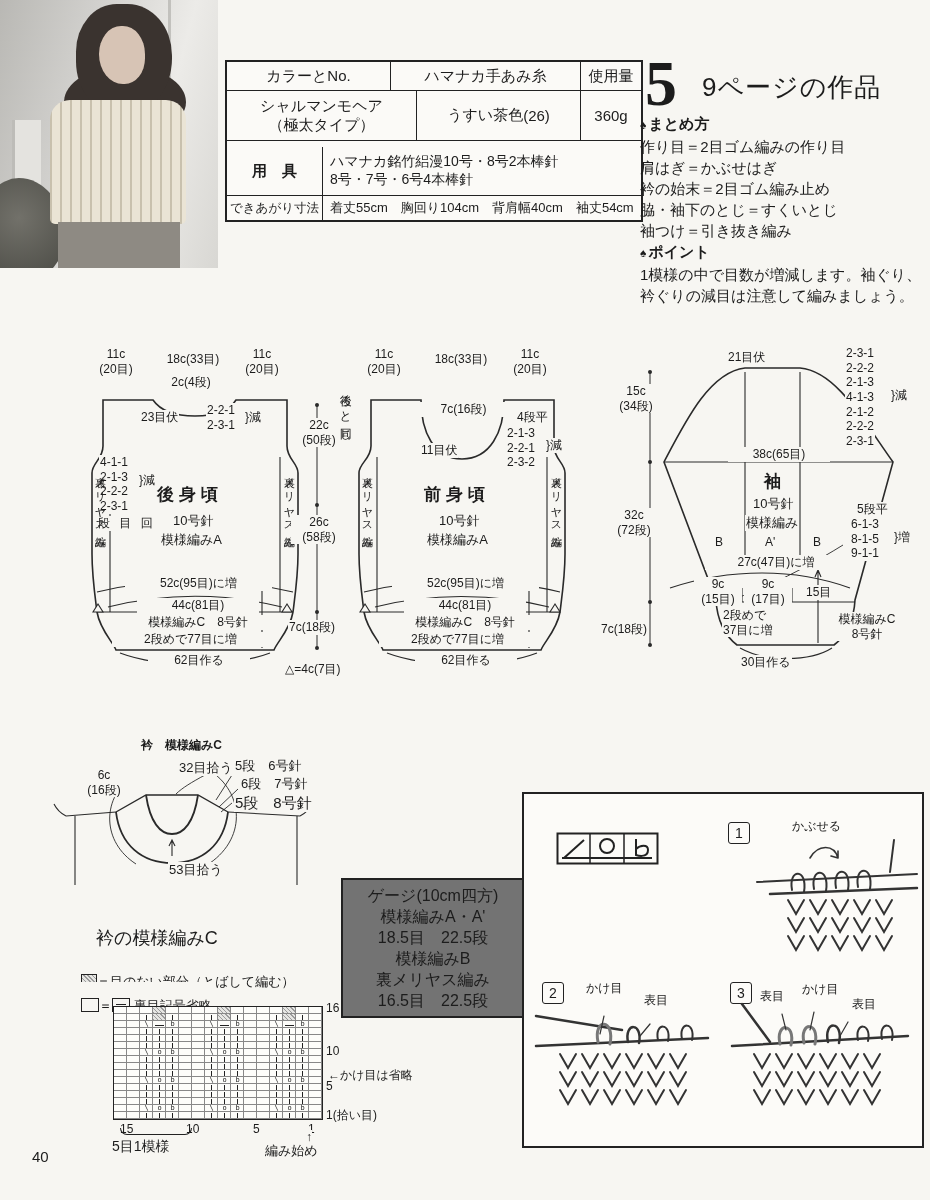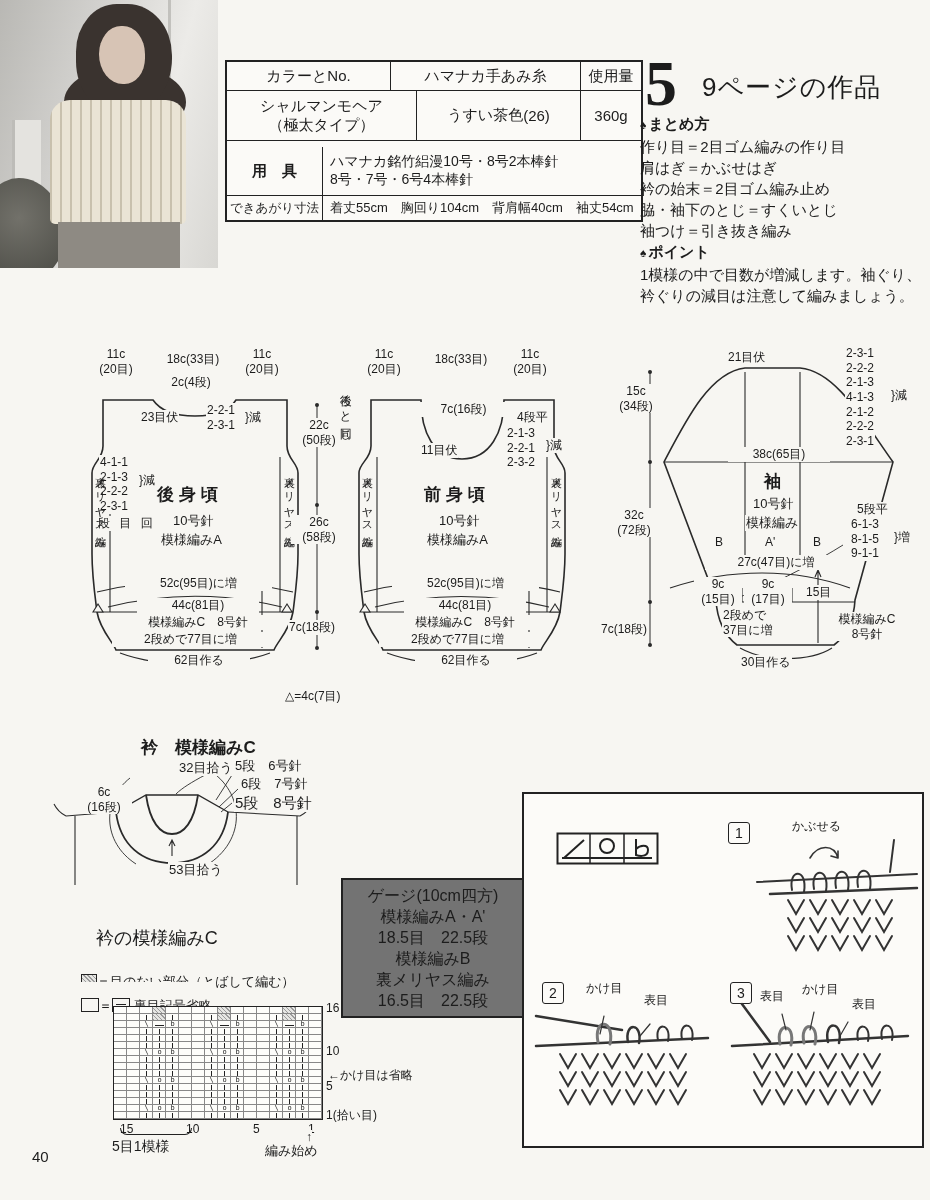--- a/index.html
+++ b/index.html
@@ -187,21 +187,21 @@
   <div class="lbl c" style="left:137px;top:598px;width:120px;">44c(81目)</div>
   <div class="lbl c" style="left:122px;top:615px;width:150px;">模様編みC　8号針</div>
   <div class="lbl c" style="left:112px;top:632px;width:155px;">2段めで77目に増</div>
   <div class="lbl c" style="left:148px;top:653px;width:100px;">62目作る</div>
 
   <div class="lbl c" style="left:291px;top:418px;width:54px;">22c
 (50段)</div>
   <div class="lbl c" style="left:291px;top:515px;width:54px;">26c
 (58段)</div>
   <div class="lbl" style="left:288px;top:620px;">7c(18段)</div>
-  <div class="lbl" style="left:284px;top:662px;margin-top:27px;">△=4c(7目)</div>
+  <div class="lbl" style="left:284px;top:662px;">△=4c(7目)</div>
 
   <div class="lbl c" style="left:354px;top:347px;width:58px;">11c
 (20目)</div>
   <div class="lbl c" style="left:416px;top:352px;width:88px;">18c(33目)</div>
   <div class="lbl c" style="left:500px;top:347px;width:58px;">11c
 (20目)</div>
   <div class="lbl vert" style="left:337px;top:385px;font-size:12px;">後ろと同じ</div>
   <div class="lbl c" style="left:415px;top:402px;width:95px;">7c(16段)</div>
   <div class="lbl" style="left:420px;top:443px;">11目伏</div>
   <div class="lbl" style="left:516px;top:410px;">4段平</div>
@@ -251,23 +251,23 @@
   <div class="lbl" style="left:740px;top:655px;">30目作る</div>
   <div class="lbl" style="left:856px;top:502px;">5段平</div>
   <div class="lbl" style="left:850px;top:517px;">6-1-3
 8-1-5
 9-1-1</div>
   <div class="lbl brace" style="left:893px;top:530px;">}増</div>
   <div class="lbl c" style="left:606px;top:508px;width:54px;">32c
 (72段)</div>
   <div class="lbl" style="left:600px;top:622px;">7c(18段)</div>
 
-  <div class="lbl" style="left:140px;top:738px;font-size:17px;font-weight:bold;">衿　模様編みC</div>
+  <div class="lbl" style="left:140px;top:738px;font-size:12px;font-weight:bold;">衿　模様編みC</div>
   <div class="lbl" style="left:178px;top:760px;font-size:13px;">32目拾う</div>
-  <div class="lbl c" style="left:76px;top:785px;width:54px;">6c
+  <div class="lbl c" style="left:76px;top:768px;width:54px;">6c
 (16段)</div>
   <div class="lbl" style="left:234px;top:758px;font-size:13px;">5段　6号針</div>
   <div class="lbl" style="left:240px;top:776px;font-size:13px;">6段　7号針</div>
   <div class="lbl" style="left:234px;top:794px;font-size:15px;">5段　8号針</div>
   <div class="lbl" style="left:168px;top:862px;font-size:13px;">53目拾う</div>
 
   <div class="gauge">
     <div>ゲージ(10cm四方)</div>
     <div>模様編みA・A'</div>
     <div>18.5目　22.5段</div>

